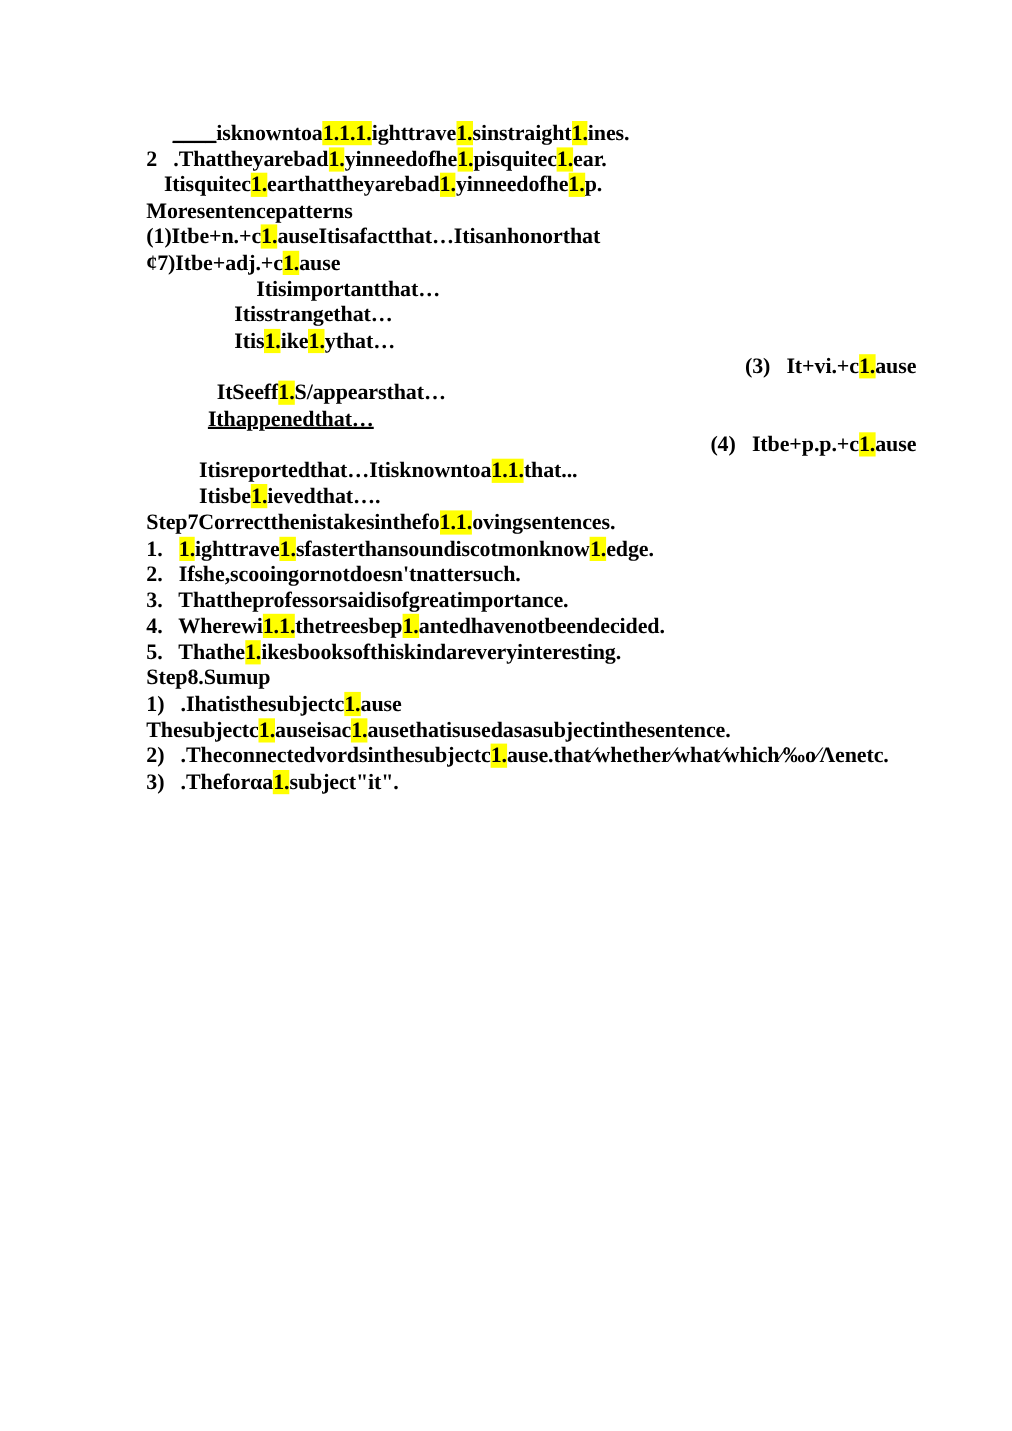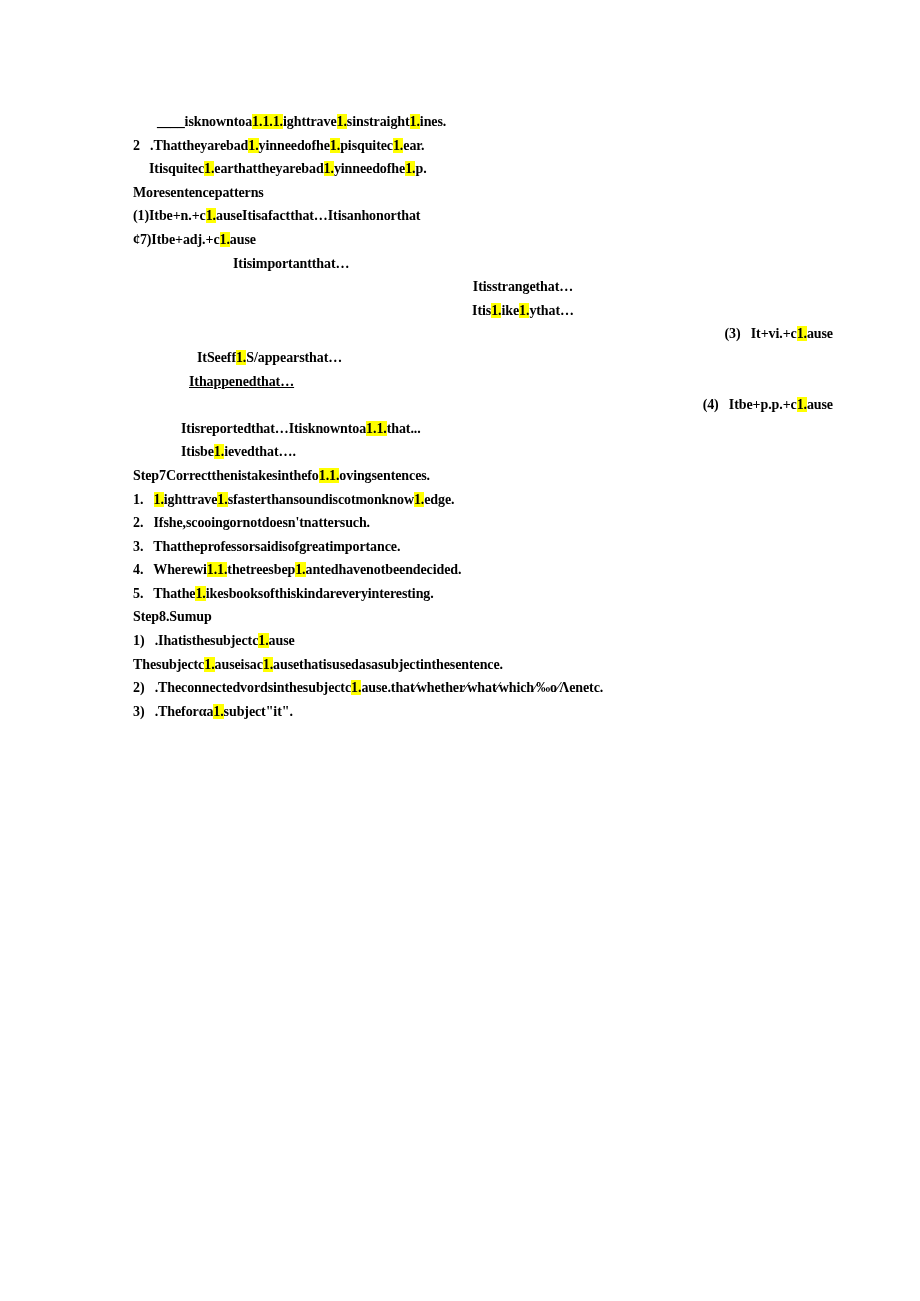--- a/index.html
+++ b/index.html
@@ -22,36 +22,36 @@
     background: #ffffff;
   }
   .doc-body {
     position: absolute;
     left: 133px;
     top: 110px;
     width: 700px;
   }
   .line {
     font-weight: bold;
-    font-size: 14px;
+    font-size: 20px;
     line-height: 23.6px;
     white-space: pre;
     letter-spacing: -0.1px;
     color: #000000;
   }
   
   .i-0  { padding-left: 0px; }
   .i-1  { padding-left: 8px; text-align: right; }
   .i-2  { padding-left: 16px; }
   .i-3  { padding-left: 24px; }
   .i-4  { padding-left: 32px; }
   .i-5  { padding-left: 48px; }
   .i-6  { padding-left: 56px; text-decoration: underline; }
   .i-7  { padding-left: 64px; }
-  .i-8  { padding-left: 80px; text-align: center; }
+  .i-8  { padding-left: 80px; }
   .i-9  { padding-left: 100px; }
 
   .hl {
     background: #ffff00;
     color: #000000;
   }
   .ul {
     text-decoration: underline;
   }
   .seg { white-space: pre; }

